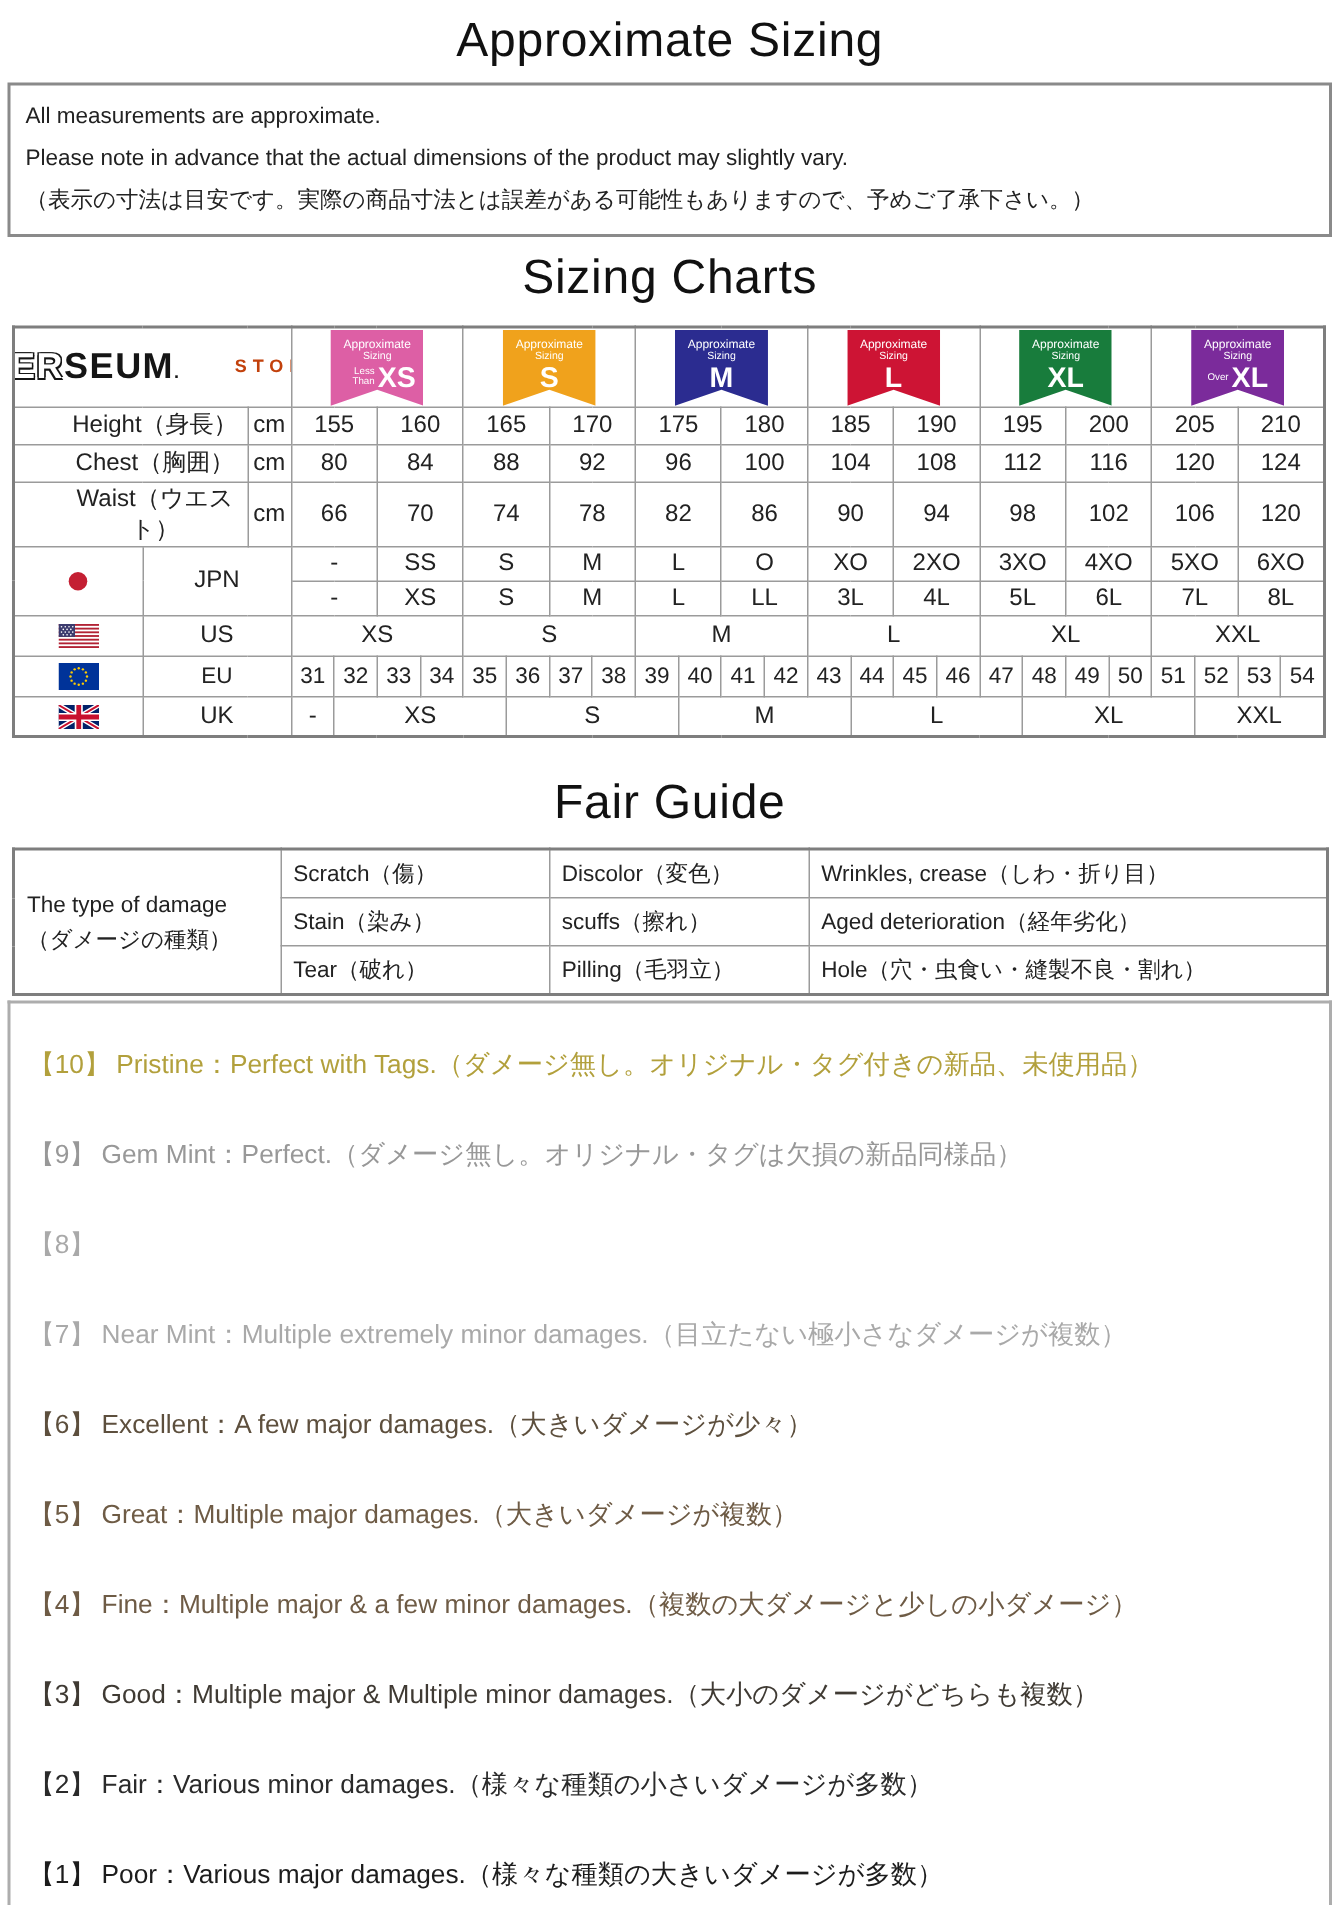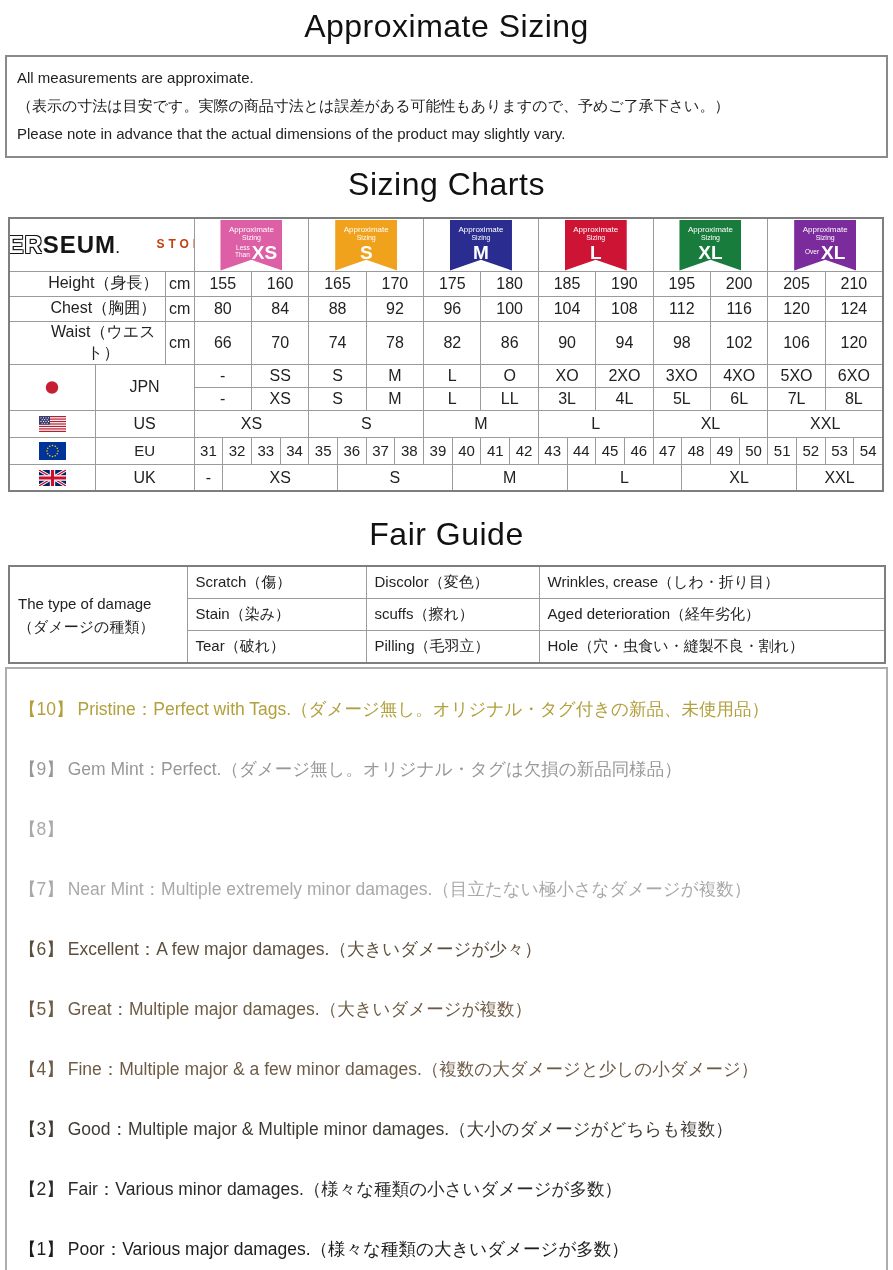--- a/index.html
+++ b/index.html
@@ -119,22 +119,22 @@
   }
   .grade-line .gnum { margin-right: 4px; }
 </style>
 </head>
 <body>
 
 <div class="big-title">Approximate Sizing</div>
 
 <div class="disclaimer">
   <div>All measurements are approximate.</div>
+  <div>Please note in advance that the actual dimensions of the product may slightly vary.</div>
   <div>（表示の寸法は目安です。実際の商品寸法とは誤差がある可能性もありますので、予めご了承下さい。）</div>
-  <div>Please note in advance that the actual dimensions of the product may slightly vary.</div>
 </div>
 
 <div class="big-title">Sizing Charts</div>
 
 <div class="sizing-wrap">
 <table class="sizing">
   <colgroup>
     <col class="c-flag">
         <col class="c-code">
         <col class="c-unit">

